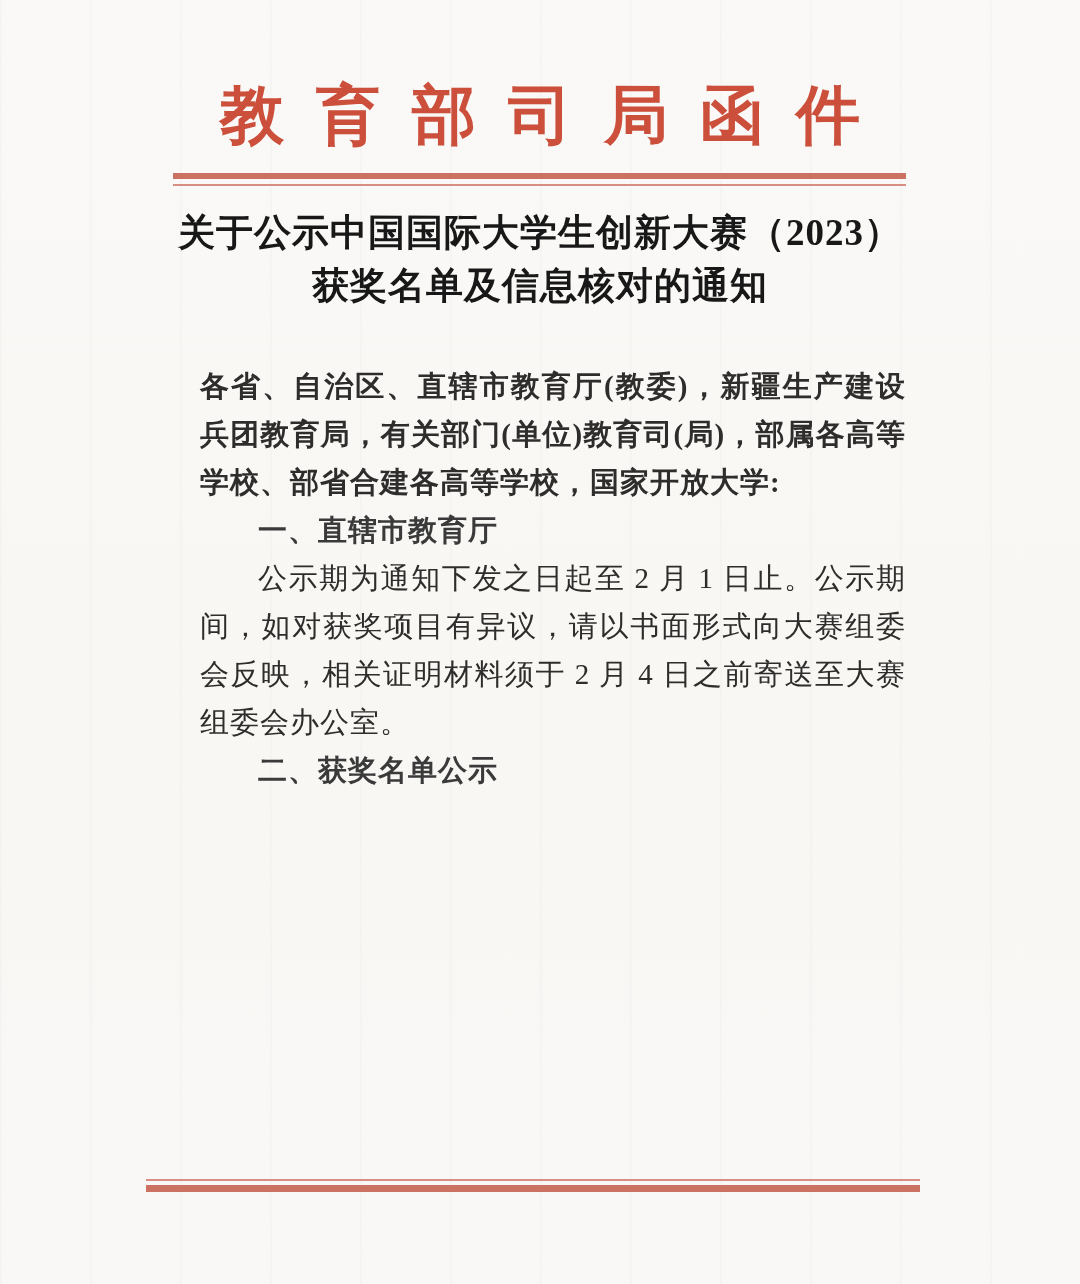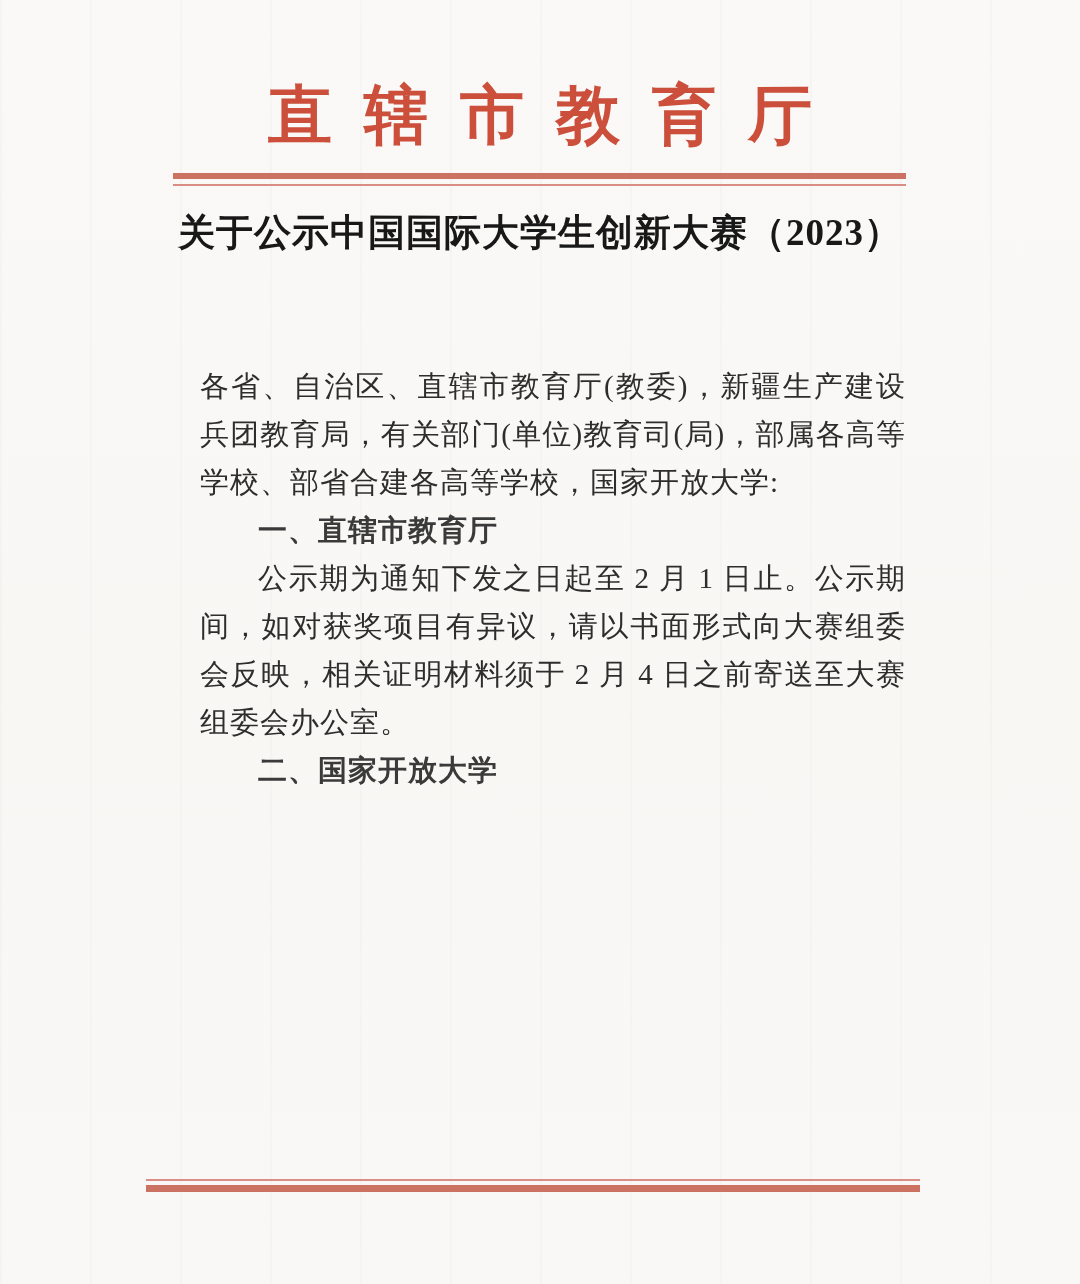--- a/index.html
+++ b/index.html
@@ -60,49 +60,50 @@
     width: 706px;
     font-size: 29px;
     line-height: 48px;
     color: #2e2d2b;
     text-align: justify;
     text-justify: inter-ideograph;
     letter-spacing: 1px;
   }
   .content p { margin: 0; }
   .para { text-indent: 2em; }
-  .salutation { text-indent: 0; }
+  .salutation { text-indent: 0; font-weight: bold; }
   .heading {
     font-family: "Liberation Sans", "DejaVu Sans", sans-serif;
     font-weight: 700;
     text-indent: 2em;
     color: #3a3a3a;
   }
 </style>
 </head>
 <body>
 
 <div class="page">
 
-  <div class="letterhead">直辖市教育厅</div>
+  <div class="letterhead">教育部司局函件</div>
 
   <div class="rule rule-top">
     <div class="thick"></div>
     <div class="thin"></div>
   </div>
 
   <div class="title">
     <div>关于公示中国国际大学生创新大赛（2023）</div>
+    <div>获奖名单及信息核对的通知</div>
   </div>
 
   <div class="content">
     <p class="salutation">各省、自治区、直辖市教育厅(教委)，新疆生产建设兵团教育局，有关部门(单位)教育司(局)，部属各高等学校、部省合建各高等学校，国家开放大学:</p>
     <p class="heading">一、直辖市教育厅</p>
     <p class="para">公示期为通知下发之日起至 2 月 1 日止。公示期间，如对获奖项目有异议，请以书面形式向大赛组委会反映，相关证明材料须于 2 月 4 日之前寄送至大赛组委会办公室。</p>
-    <p class="heading">二、国家开放大学</p>
+    <p class="heading">二、获奖名单公示</p>
   </div>
 
   <div class="rule rule-bottom">
     <div class="thin"></div>
     <div class="thick"></div>
   </div>
 
 </div>
 
 </body></html>

